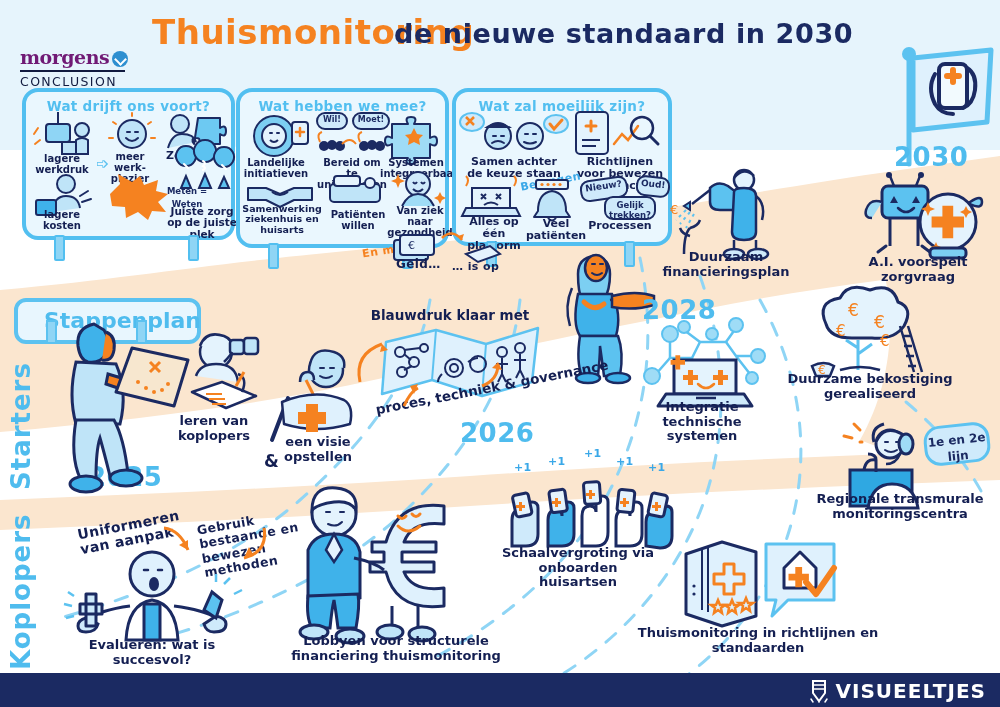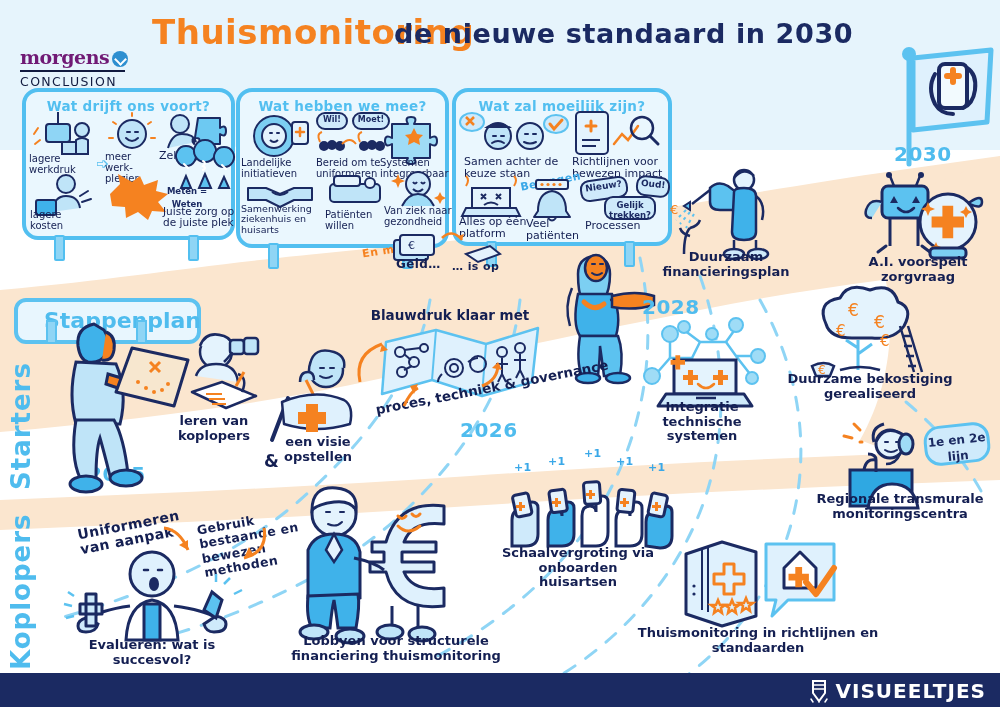--- a/index.html
+++ b/index.html
@@ -28,30 +28,30 @@
   .logo .badge{display:inline-block;width:16px;height:16px;border-radius:50%;background:#2e8fd0;position:relative;top:3px;margin-left:3px;}
   .logo .badge::after{content:"";position:absolute;left:4px;top:4px;width:7px;height:7px;border-left:2px solid #fff;border-bottom:2px solid #fff;transform:rotate(-45deg);}
 
   .title1{position:absolute;left:152px;top:12px;font-size:34px;font-weight:bold;color:#f58220;font-family:"DejaVu Sans",sans-serif;letter-spacing:.5px;}
   .title2{position:absolute;left:394px;top:18px;font-size:27px;font-weight:bold;color:#1b2a62;font-family:"DejaVu Sans",sans-serif;letter-spacing:.6px;}
 
   
   .panel{position:absolute;border:4px solid #52bff0;border-radius:16px;background:#eaf7fe;}
   .panel-title{position:absolute;width:100%;text-align:center;top:6px;font-size:13.5px;color:#52bff0;font-weight:bold;letter-spacing:.3px;}
   .panel-leg{position:absolute;width:7px;height:22px;background:#8fd5f5;border:2px solid #52bff0;border-radius:2px;}
-  .ptxt{position:absolute;font-size:10px;color:#141f52;line-height:1.08;font-weight:normal;transform:translateX(-50%);}
+  .ptxt{position:absolute;font-size:10px;color:#141f52;line-height:1.08;font-weight:bold;text-align:center;transform:translateX(-50%);}
   .bubble{position:absolute;border:2px solid #1b2a62;border-radius:9px;background:#cfeafb;font-size:8px;font-weight:bold;color:#1b2a62;text-align:center;line-height:1.5;}
 
   
   .sign{position:absolute;border:4px solid #5cc2f0;border-radius:12px;background:#e8f6fe;}
   .sign-label{position:absolute;width:100%;text-align:center;font-size:22px;color:#4fbcee;font-weight:bold;top:6px;}
 
   .side-label{position:absolute;font-size:26px;font-weight:bold;color:#4fbcee;writing-mode:vertical-rl;transform:rotate(180deg);letter-spacing:1px;}
 
-  .year{position:absolute;font-size:20px;font-weight:bold;color:#4fbcee;letter-spacing:.5px;}
+  .year{position:absolute;font-size:26px;font-weight:bold;color:#4fbcee;letter-spacing:.5px;}
 
   .cap{position:absolute;font-size:13px;line-height:1.12;color:#141f52;text-align:center;transform:translateX(-50%);font-weight:bold;}
 
   svg{display:block;overflow:visible;}
 </style>
 </head>
 <body>
 
 <div id="poster">
 

